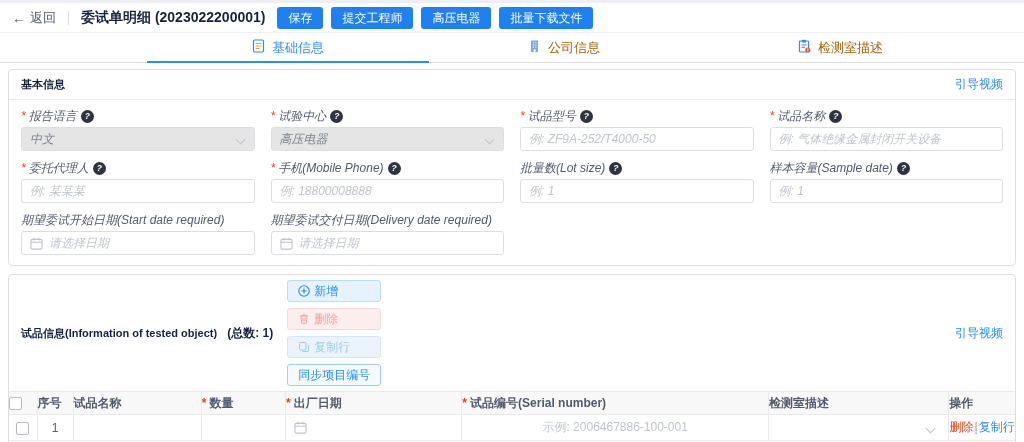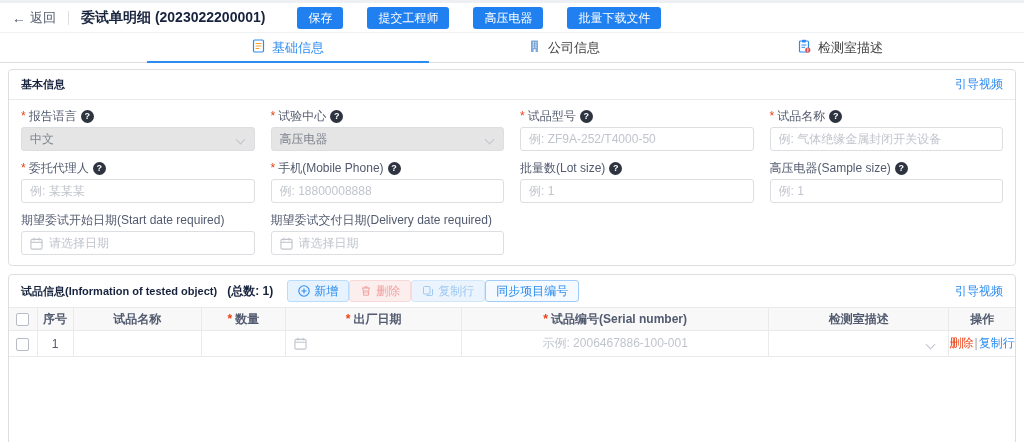--- a/index.html
+++ b/index.html
@@ -9,67 +9,67 @@
     font-family:"Liberation Sans","DejaVu Sans",sans-serif;
     font-size:12px; color:#515a6e;
   }
   .app { margin-top:3px; background:#fff; height:433px; }
 
   
   .topbar { height:30px; display:flex; align-items:center; padding:0 12px; border-bottom:1px solid #f0f1f3; background:#fff; }
   .back { display:flex; align-items:center; gap:4px; color:#515a6e; cursor:pointer; font-size:13px; }
   .back .arrow { font-size:14px; color:#515a6e; }
   .vdiv { width:1px; height:14px; background:#dcdee2; margin:0 12px; }
-  .page-title { font-size:14px; font-weight:bold; color:#17233d; margin-right:32px; }
-  .hbtns { display:flex; gap:24px; }
+  .page-title { font-size:14px; font-weight:bold; color:#17233d; margin-right:12px; }
+  .hbtns { display:flex; gap:8px; }
   .btn-primary { background:#2080f0; color:#fff; border:none; border-radius:3px; padding:4px 11px; font-size:12px; font-family:inherit; cursor:pointer; line-height:14px; }
 
   
   .tabbar { height:30px; display:flex; padding-left:172px; border-bottom:1px solid #dcdee2; background:#fff; position:relative;gap:44px; }
-  .tab { width:232px; display:flex; align-items:center; justify-content:center; gap:7px; font-size:13px; color:#404040; cursor:pointer; position:relative; }
+  .tab { width:232px; display:flex; align-items:center; justify-content:center; gap:7px; font-size:13px; color:#a16207; cursor:pointer; position:relative; }
   .tab.active { color:#2d8cf0; }
   .tab.active::after { content:""; position:absolute; left:-25px; right:-25px; bottom:-1px; height:2px; background:#2d8cf0; }
 
   
   .content { padding:6px 8px 0; background:#fff; }
   .card { border:1px solid #dcdee2; border-radius:4px; background:#fff; }
   .card + .card { margin-top:8px; }
   .card-head { display:flex; align-items:center; padding:6px 12px; }
   .card-title { font-size:11px; font-weight:bold; color:#17233d; }
   .guide { margin-left:auto; color:#2d8cf0; font-size:12px; cursor:pointer; }
   .card1 .card-head { border-bottom:1px solid #e8eaec; }
 
   
-  .fields { padding:8px 12px 10px; display:grid; grid-template-columns:repeat(4,1fr); column-gap:16px; row-gap:9px; }
+  .fields { padding:8px 12px 10px; display:grid; grid-template-columns:repeat(4,1fr); column-gap:16px; row-gap:9px;font-style:italic; }
   .flabel { height:16px; line-height:16px; margin-bottom:3px; display:flex; align-items:center; font-size:12px; color:#515a6e; white-space:nowrap; }
   .req::before { content:"*"; color:#ed4014; margin-right:3px; font-size:12px; }
   .help { display:inline-flex; align-items:center; justify-content:center; width:13px; height:13px; border-radius:50%; background:#2e3340; margin-left:4px; flex:0 0 13px; cursor:pointer; }
   .help::before { content:"?"; color:#fff; font-size:9px; font-weight:bold; line-height:1; }
   .ctrl { height:24px; border:1px solid #dcdee2; border-radius:3px; display:flex; align-items:center; padding:0 8px; background:#fff; position:relative; }
   .ctrl input { border:none; outline:none; width:100%; font:inherit; font-size:12px; color:#515a6e; background:transparent; }
   .ctrl input::placeholder { color:#c0c4cc; }
   .ctrl.select { background:#e5e5e5; }
   .sel-value { color:#7d838e; }
   .chev { position:absolute; right:10px; top:8px; width:7px; height:7px; border-right:1.3px solid #c0c4cc; border-bottom:1.3px solid #c0c4cc; transform:rotate(45deg); }
   .cal { margin-right:6px; flex:0 0 13px; display:flex; }
 
   
   .card2 { height:174px; overflow:hidden; display:flex; flex-direction:column; }
   .card2 .card-head { padding:5px 12px; gap:10px; }
   .count { font-size:12px; font-weight:bold; color:#17233d; margin-right:4px; }
-  .tbtns { display:flex; gap:0; }
+  .tbtns { display:flex; gap:6px;flex-direction:column; }
   .tbtn { display:inline-flex; align-items:center; gap:4px; padding:3px 10px; border-radius:3px; font-size:12px; font-family:inherit; cursor:pointer; line-height:14px; }
   .tbtn svg { flex:0 0 auto; }
   .tbtn-add  { background:#e6f2fd; color:#2d8cf0; border:1px solid #b9dcfa; }
   .tbtn-del  { background:#fdeeee; color:#f29e9e; border:1px solid #f8d8d8; }
   .tbtn-copy { background:#ebf4fd; color:#9ec9f3; border:1px solid #d2e7fa; }
   .tbtn-sync { background:#f4faff; color:#2d8cf0; border:1px solid #9fcdf7; }
 
   table { width:100%; border-collapse:collapse; table-layout:fixed; }
-  th { background:#f8f8f9; border:1px solid #e8eaec; height:23px; font-size:12px; font-weight:bold; color:#515a6e; text-align:center; }
+  th { background:#f8f8f9; border:1px solid #e8eaec; height:23px; font-size:12px; font-weight:bold; color:#515a6e; text-align:left; }
   td { border:1px solid #e8eaec; height:26px; font-size:12px; color:#515a6e; text-align:center; background:#fff; }
   th:first-child, td:first-child { border-left:none; }
   th:last-child,  td:last-child  { border-right:none; }
   .checkbox { display:inline-block; width:13px; height:13px; border:1px solid #b8bcc4; border-radius:2px; background:#fff; vertical-align:middle; cursor:pointer; }
   .cell-date { text-align:left; padding-left:8px; }
   .cell-serial { color:#c0c4cc; }
   .cell-desc { position:relative; }
   .cell-desc .chev { right:14px; top:10px; }
   .ops a { text-decoration:none; cursor:pointer; }
   .op-del { color:#ed4014; }
@@ -213,21 +213,21 @@
               <span>批量数(Lot size)</span>
               <span class="help"></span>
             </div>
           <div class="ctrl">
               <input placeholder="例: 1" style="">
             </div>
         </div>
 
         <div class="field">
           <div class="flabel">
-              <span>高压电器(Sample size)</span>
+              <span>样本容量(Sample date)</span>
               <span class="help"></span>
             </div>
           <div class="ctrl">
               <input placeholder="例: 1" style="">
             </div>
         </div>
 
         <div class="field">
           <div class="flabel">
               <span>期望委试开始日期(Start date required)</span>

